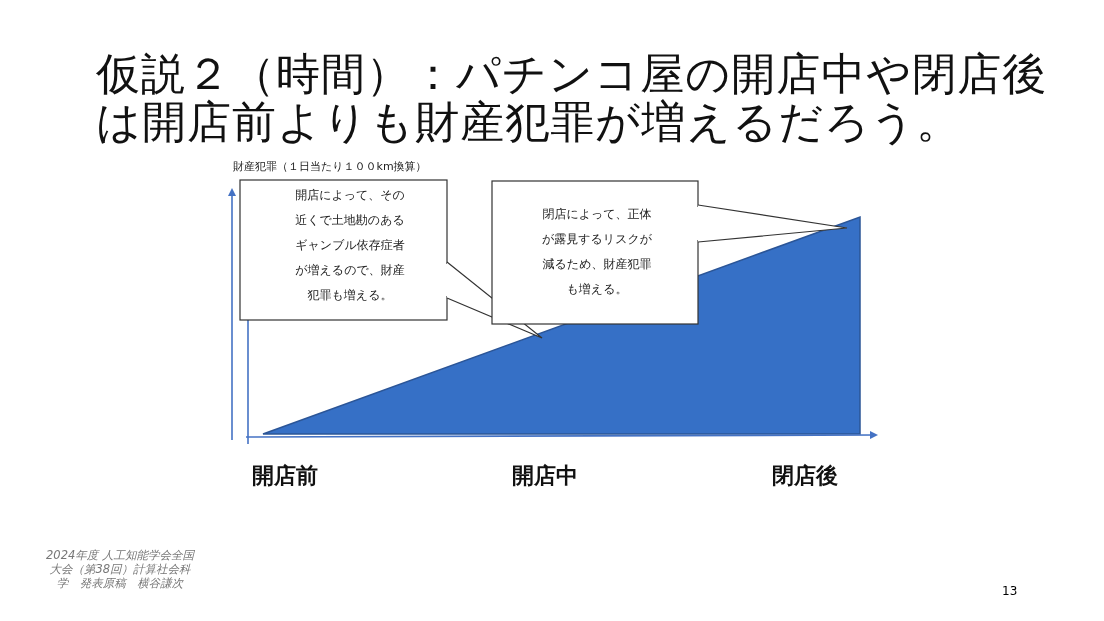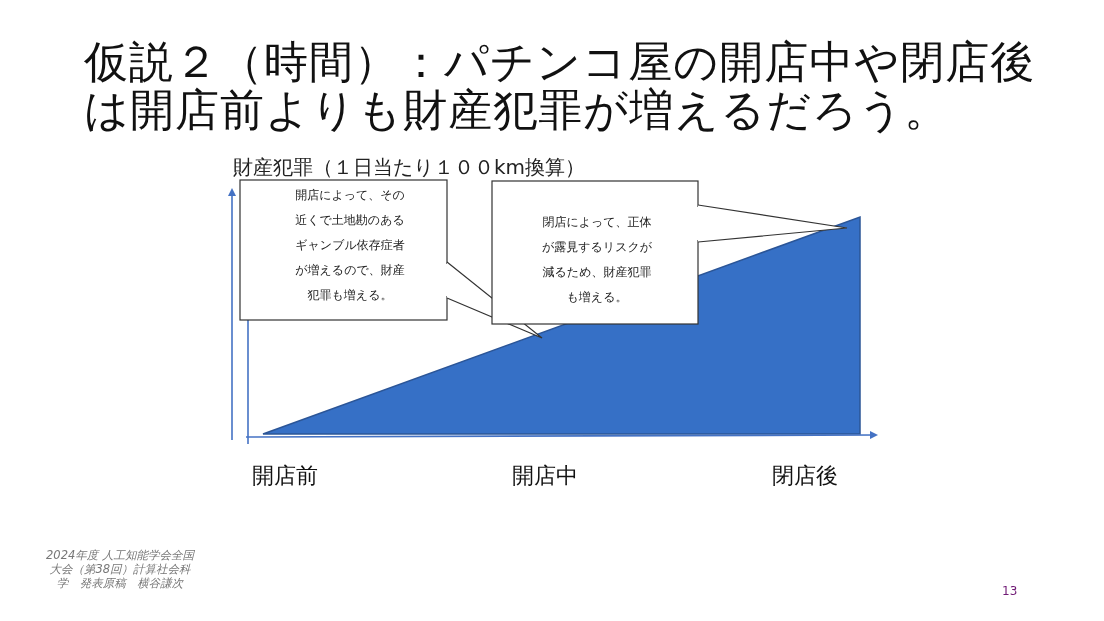--- a/index.html
+++ b/index.html
@@ -18,59 +18,59 @@
   .slide-title {
     position: absolute;
     left: 84px;
     top: 38px;
     width: 960px;
     font-size: 44px;
     line-height: 48px;
     font-weight: normal;
     letter-spacing: 1px;
     color: #111;
-    margin: 0;
+    margin: 12px;
   }
   .diagram-svg {
     position: absolute;
     left: 0;
     top: 0;
   }
   .y-axis-label {
     position: absolute;
     left: 233px;
     top: 157px;
-    font-size: 20px;
+    font-size: 11px;
     line-height: 20px;
     color: #222;
     white-space: nowrap;
   }
   .callout-text {
     position: absolute;
     font-size: 12px;
     line-height: 25px;
     color: #222;
     text-align: center;
     white-space: pre-line;
   }
   .callout-left-text {
     left: 244px;
     top: 183px;
     width: 212px;
   }
   .callout-right-text {
     left: 494px;
-    top: 210px;
+    top: 202px;
     width: 206px;
   }
   .x-label {
     position: absolute;
     top: 462px;
     font-size: 22px;
-    font-weight: normal;
+    font-weight: bold;
     line-height: 28px;
     color: #111;
     white-space: nowrap;
   }
   .x-label-0 { left: 252px; }
   .x-label-1 { left: 512px; text-align: right; }
   .x-label-2 { left: 772px; }
   .footer-credit {
     position: absolute;
     left: 20px;
@@ -81,21 +81,21 @@
     color: #777;
     text-align: center;
     white-space: pre-line;
     font-style: italic;
   }
   .page-number {
     position: absolute;
     left: 1002px;
     top: 584px;
     font-size: 12px;
-    color: #701a75;
+    color: #000000;
   }
 </style>
 </head>
 <body>
 
 <h1 class="slide-title">仮説２（時間）：パチンコ屋の開店中や閉店後は開店前よりも財産犯罪が増えるだろう。</h1>
 
 <svg class="diagram-svg" width="1104" height="621" viewBox="0 0 1104 621" xmlns="http://www.w3.org/2000/svg">
   <defs>
     <marker id="arrowhead" markerWidth="8" markerHeight="8" refX="6" refY="4" orient="auto" markerUnits="userSpaceOnUse">

